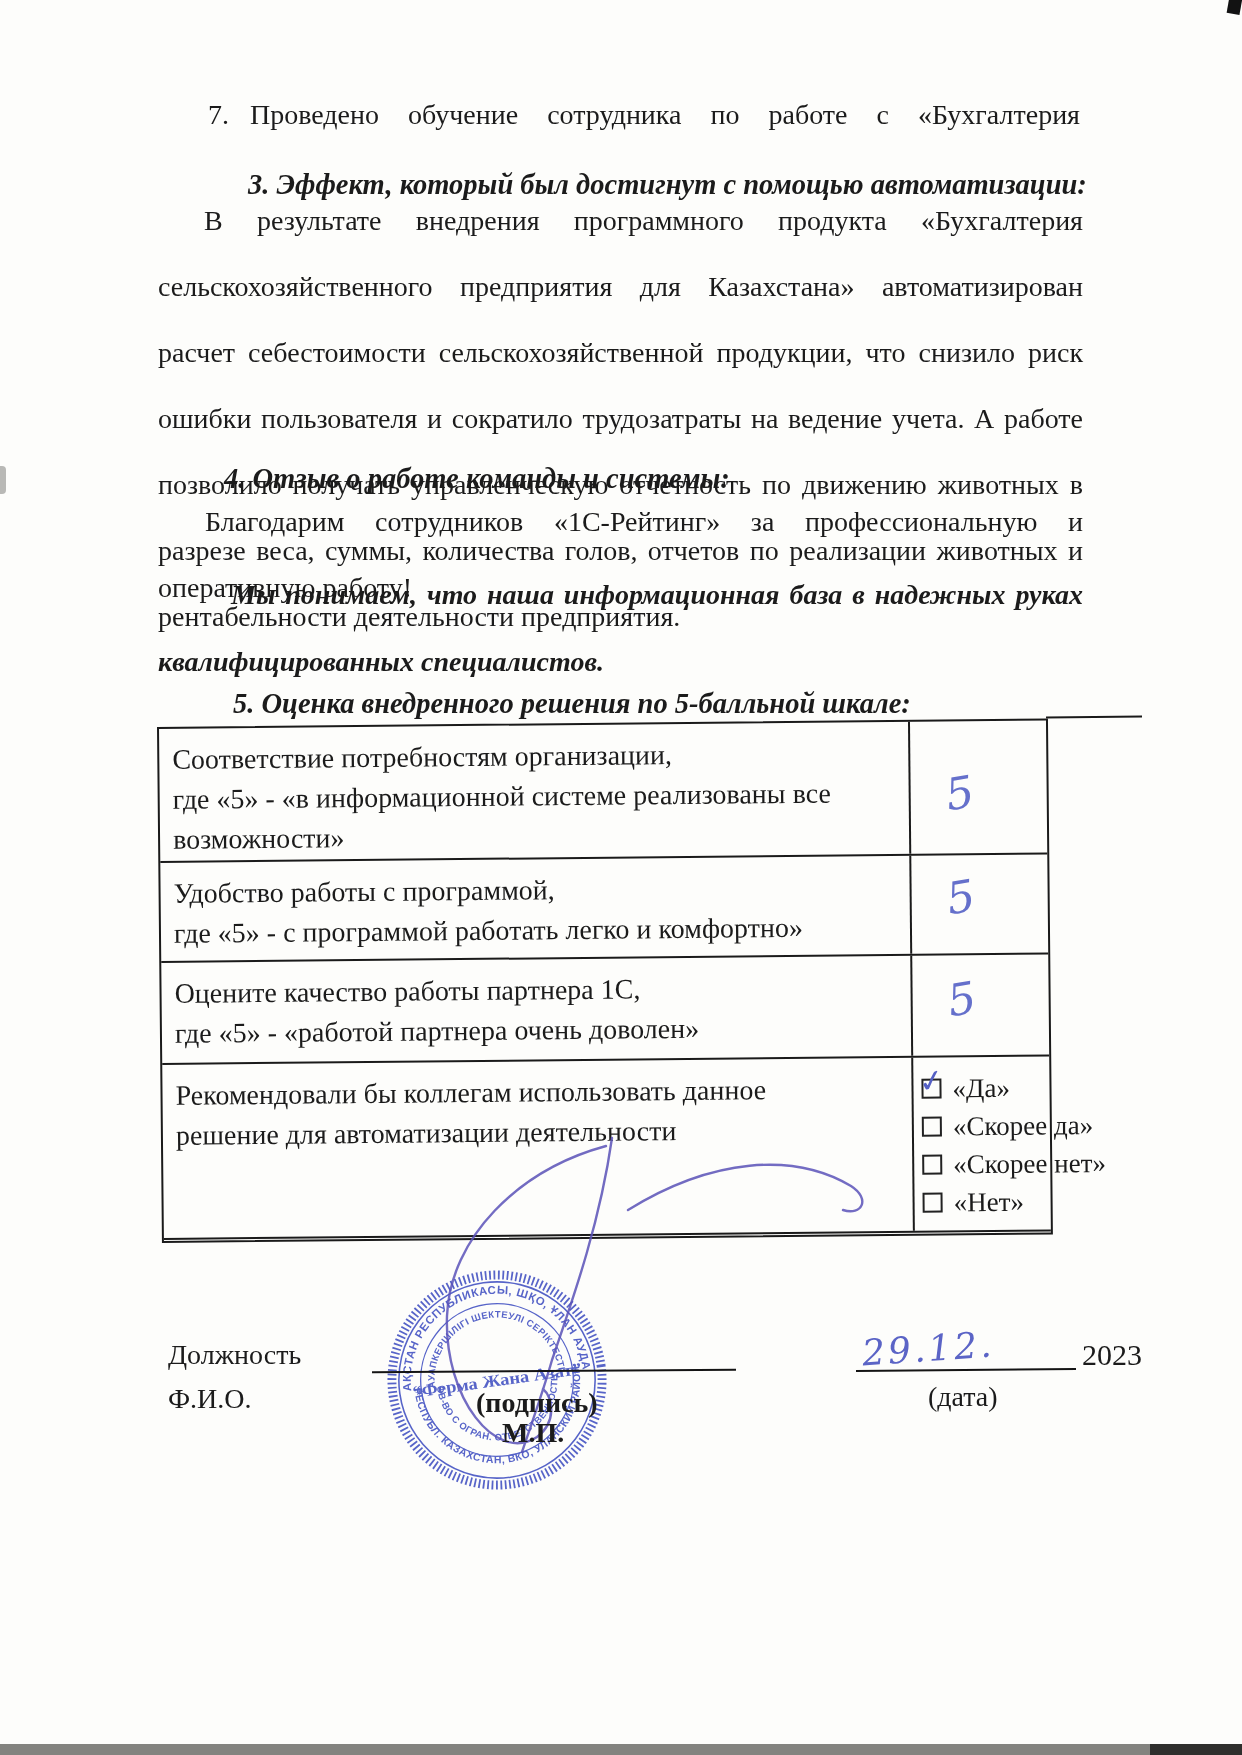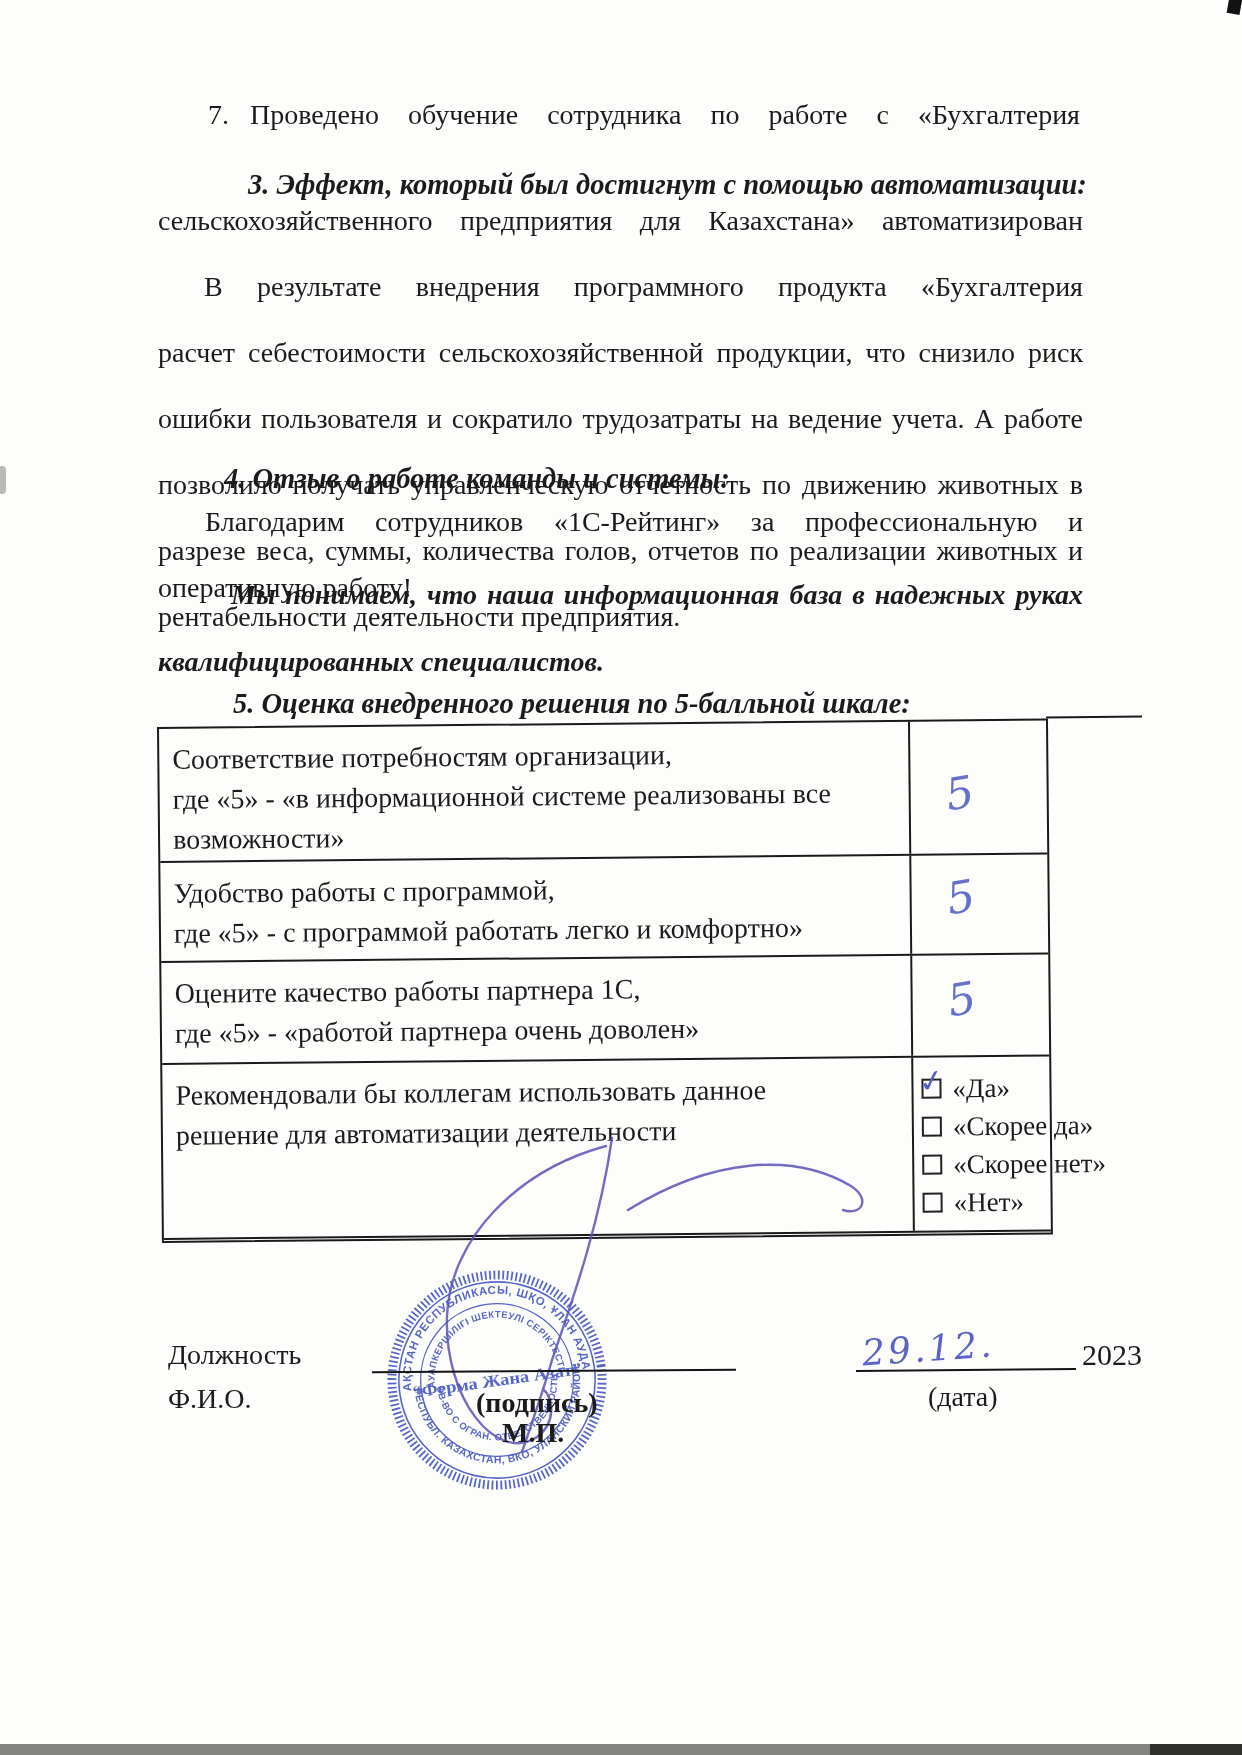--- a/index.html
+++ b/index.html
@@ -65,22 +65,22 @@
 
   <div class="abs item7">
     <span class="num">7.</span>
     <div class="body">
       <div class="ln jl">Проведено обучение сотрудника по работе с «Бухгалтерия</div>
     </div>
   </div>
 
   <div class="abs heading" style="top:168px;left:220px;margin-left:28px;">3. Эффект, который был достигнут с помощью автоматизации:</div>
   <div class="abs" style="top:204px;left:158px;width:925px;">
+    <div class="ln jl ind46">В результате внедрения программного продукта «Бухгалтерия</div>
     <div class="ln jl">сельскохозяйственного предприятия для Казахстана» автоматизирован</div>
-    <div class="ln jl ind46">В результате внедрения программного продукта «Бухгалтерия</div>
     <div class="ln jl">расчет себестоимости сельскохозяйственной продукции, что снизило риск</div>
     <div class="ln jl">ошибки пользователя и сократило трудозатраты на ведение учета. А работе</div>
     <div class="ln jl">позволило получать управленческую отчетность по движению животных в</div>
     <div class="ln jl">разрезе веса, суммы, количества голов, отчетов по реализации животных и</div>
     <div class="ln">рентабельности деятельности предприятия.</div>
   </div>
 
   <div class="abs heading" style="top:462px;left:224px;">4. Отзыв о работе команды и системы:</div>
   <div class="abs" style="top:505px;left:158px;width:925px;">
     <div class="ln jl ind47">Благодарим сотрудников «1С-Рейтинг» за профессиональную и</div>

